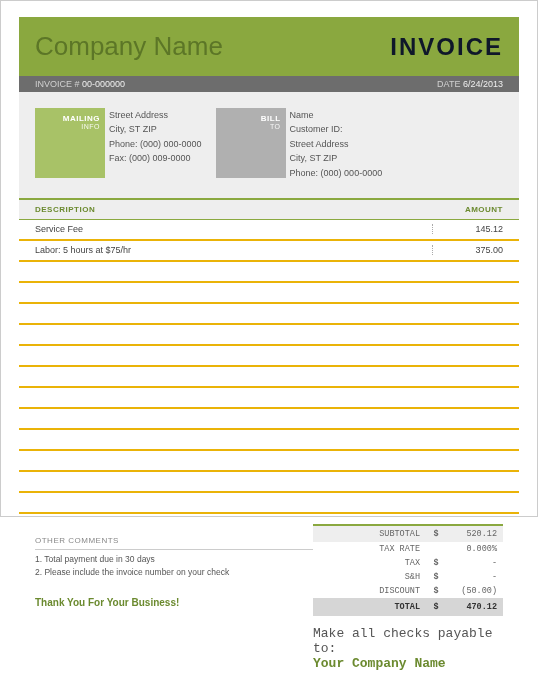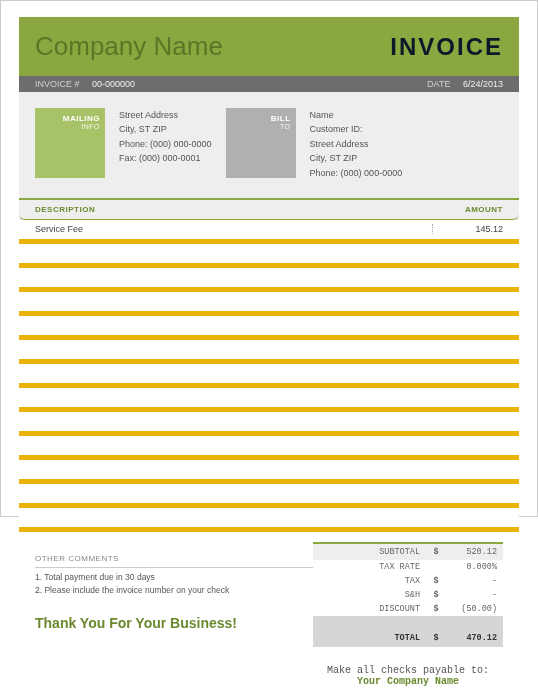--- a/index.html
+++ b/index.html
@@ -38,30 +38,30 @@
     font-weight: bold;
   }
   .subheader {
     background: #6d6d6d;
     color: #d0d0d0;
     font-size: 9px;
     padding: 3px 16px;
     display: flex;
     justify-content: space-between;
   }
-  .subheader span.val { color: #eee; margin-left: 10px; }
+  .subheader span.val { color: #eee; }
   .info-area {
     background: #eeeeee;
     padding: 16px 16px 18px 16px;
     display: flex;
     gap: 14px;
   }
   .info-block {
     display: flex;
-    gap: 14px;
+    gap: 4px;
   }
   .box {
     width: 70px;
     height: 70px;
     display: flex;
     flex-direction: column;
     align-items: flex-end;
     justify-content: flex-start;
     padding: 6px 5px;
     box-sizing: border-box;
@@ -83,32 +83,31 @@
     border-top: 2px solid #8aa83f;
   }
   .thead {
     display: flex;
     font-size: 8px;
     color: #6b8a2f;
     font-weight: bold;
     letter-spacing: 0.5px;
     padding: 5px 16px 5px 16px;
     border-bottom: 1px solid #8aa83f;
-    border-radius: 6px;
   }
   .thead .desc { flex: 1; }
   .thead .amt { width: 70px; text-align: right; }
   .rows {
     background: #fff;
   }
   .row {
     display: flex;
     font-size: 9px;
     color: #444;
-    border-bottom: 5px solid #eab308;
+    border-bottom: 2px solid #eab308;
     height: 19px;
     align-items: center;
     padding: 0 16px;
   }
   .row .desc { flex: 1; border-right: 1px dotted #aaa; padding-right: 8px; }
   .row .amt { width: 70px; text-align: right; }
   .footer {
     display: flex;
     padding: 10px 16px;
     gap: 0;
@@ -137,32 +136,32 @@
   .totals .trow {
     display: flex;
     justify-content: space-between;
     padding: 2px 6px;
     align-items: center;
   }
   .totals .trow .lbl { flex: 1; text-align: right; padding-right: 10px; }
   .totals .trow .cur { width: 12px; text-align: center; font-weight: bold; }
   .totals .trow .val { width: 55px; text-align: right; }
   .totals .subtotal { border-top: 2px solid #8aa83f; background:#eee; padding-top:3px; padding-bottom:3px; }
-  .totals .total { background: #d6d6d6; font-weight: bold; color: #333; padding-top:17px; padding-bottom:4px; }
+  .totals .total { background: #d6d6d6; font-weight: bold; color: #333; padding-top:4px; padding-bottom:4px; }
   .payable {
-    text-align: center;
-    margin-top: 18px;
-    font-size: 10px;
+    text-align: left;
+    margin-top: 10px;
+    font-size: 13px;
     color: #555;
   }
   .payable .cn { color: #6b8a2f; font-weight: bold; }
   .thanks {
     color: #6b8a2f;
     font-weight: bold;
-    font-size: 14px;
+    font-size: 10px;
     margin-top: 20px;
   }
 </style>
 </head>
 <body>
 
 <div class="page">
   <div class="header">
     <div class="company">Company Name</div>
     <div class="invoice-title">INVOICE</div>
@@ -180,21 +179,21 @@
   <div class="info-area">
     <div class="info-block">
       <div class="box mailing">
         <div>MAILING</div>
         <div class="sub">INFO</div>
       </div>
       <div class="details">
           <div class="line">Street Address</div>
           <div class="line">City, ST  ZIP</div>
           <div class="line">Phone: (000) 000-0000</div>
-          <div class="line">Fax: (000) 000-0001</div>
+          <div class="line">Fax: (000) 009-0000</div>
         </div>
     </div>
     <div class="info-block">
       <div class="box bill">
         <div>BILL</div>
         <div class="sub">TO</div>
       </div>
       <div class="details">
           <div class="line">Name</div>
           <div class="line">Customer ID:</div>
@@ -208,20 +207,24 @@
     <div class="thead">
       <div class="desc">DESCRIPTION</div>
       <div class="amt">AMOUNT</div>
     </div>
     <div class="rows">
         <div class="row">
           <div class="desc">Service Fee</div>
           <div class="amt">145.12</div>
         </div>
         <div class="row">
+          <div class="desc">Labor: 5 hours at $75/hr</div>
+          <div class="amt">375.00</div>
+        </div>
+        <div class="row">
           <div class="desc"></div>
           <div class="amt"></div>
         </div>
         <div class="row">
           <div class="desc"></div>
           <div class="amt"></div>
         </div>
         <div class="row">
           <div class="desc"></div>
           <div class="amt"></div>

